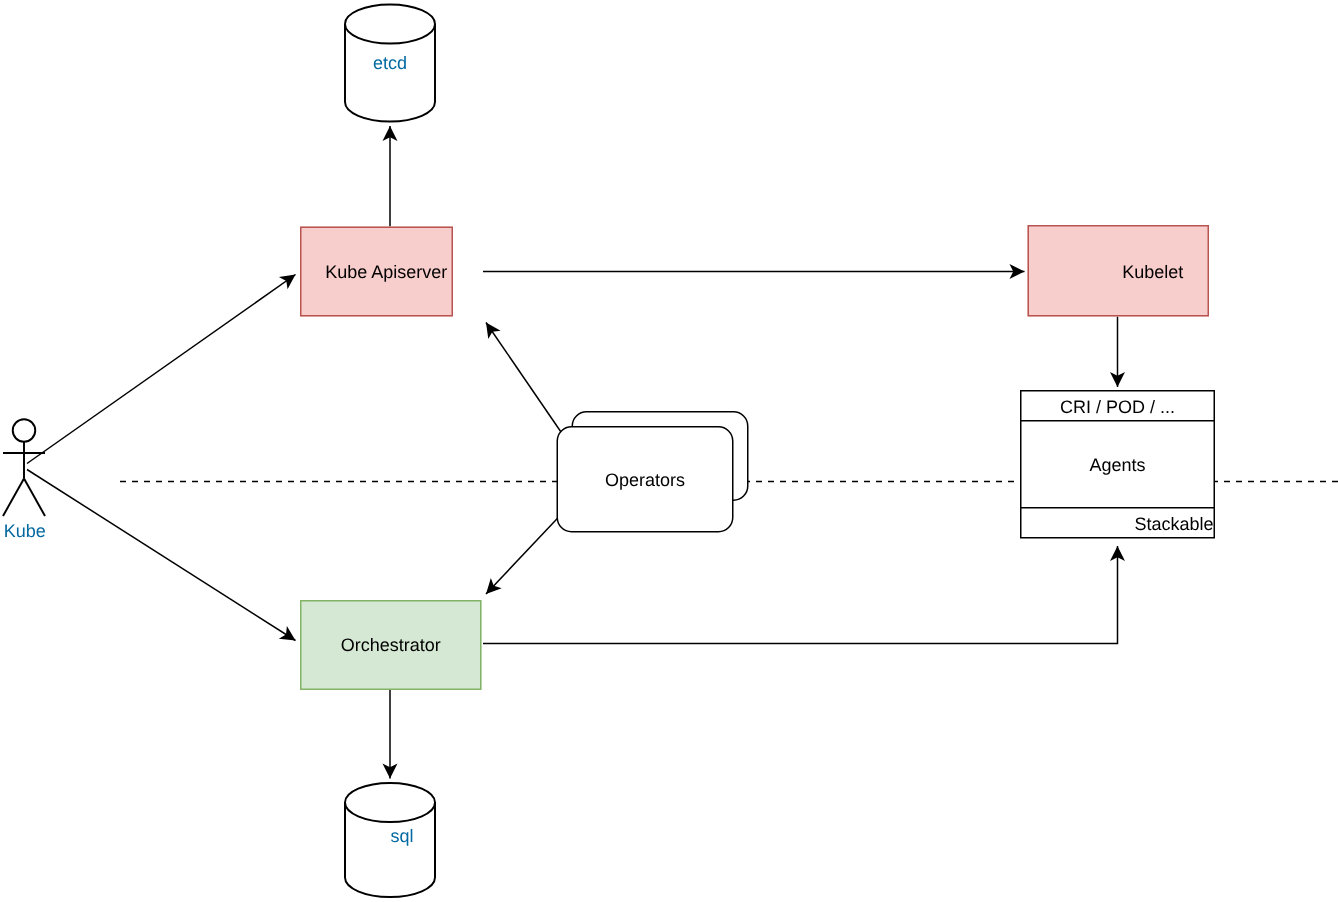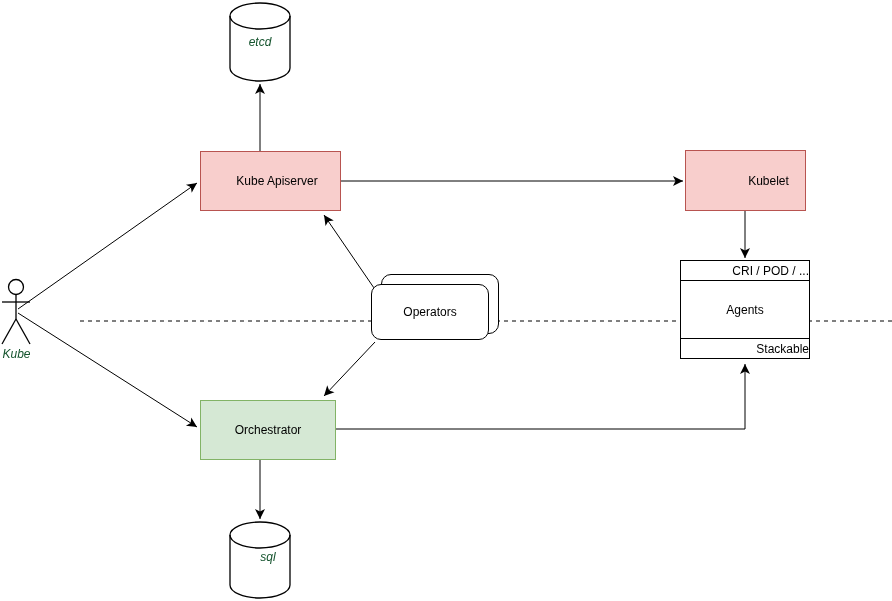--- a/index.html
+++ b/index.html
@@ -37,52 +37,51 @@
   .node-green {
     background: #d5e8d4;
     border: 1px solid #82b366;
   }
   .node-plain {
     background: #ffffff;
     border: 1px solid #000000;
   }
   .rounded { border-radius: 10px; }
 
-  .kube-apiserver { left: 200px; top: 151px; width: 141px; height: 60px; padding-left: 13px; }
+  .kube-apiserver { left: 200px; top: 151px; width: 102px; height: 60px; padding-left: 13px; }
   .kubelet        { left: 685px; top: 150px; width: 121px; height: 61px; padding-left: 46px; }
-  .orchestrator   { left: 200px; top: 400px; width: 136px; height: 60px; }
+  .orchestrator   { left: 200px; top: 400px; width: 121px; height: 60px; }
 
   .operators-back  { left: 381px; top: 274px; width: 118px; height: 60px; }
-  .operators-front { left: 371px; top: 284px; width: 118px; height: 56px; }
+  .operators-front { left: 371px; top: 284px; width: 118px; height: 71px; }
 
   .agents-group {
     position: absolute;
     left: 680px; top: 260px; width: 130px;
   }
   .agents-cell {
     box-sizing: border-box;
     width: 130px;
     background: #ffffff;
     border: 1px solid #000000;
     display: flex;
     align-items: center;
     justify-content: center;
     font-size: 12px;
     color: #000000;
   }
-  .agents-header { height: 21px; justify-content: flex-end; }
+  .agents-header { height: 21px; }
   .agents-body   { height: 59px; margin-top: -1px; }
   .agents-footer { height: 21px; margin-top: -1px; justify-content: flex-end; }
 
   .shape-label {
     position: absolute;
     font-size: 12px;
-    color: #14532d;
+    color: #0369a1;
     text-align: center;
-    font-style: italic;
   }
   .etcd-label { left: 230px; top: 35px;  width: 60px; }
   .sql-label  { left: 230px; top: 550px; width: 76px; }
   .user-label { left: 0px;   top: 347px; width: 33px; }
 </style>
 </head>
 <body>
 
 <div class="canvas">
 

